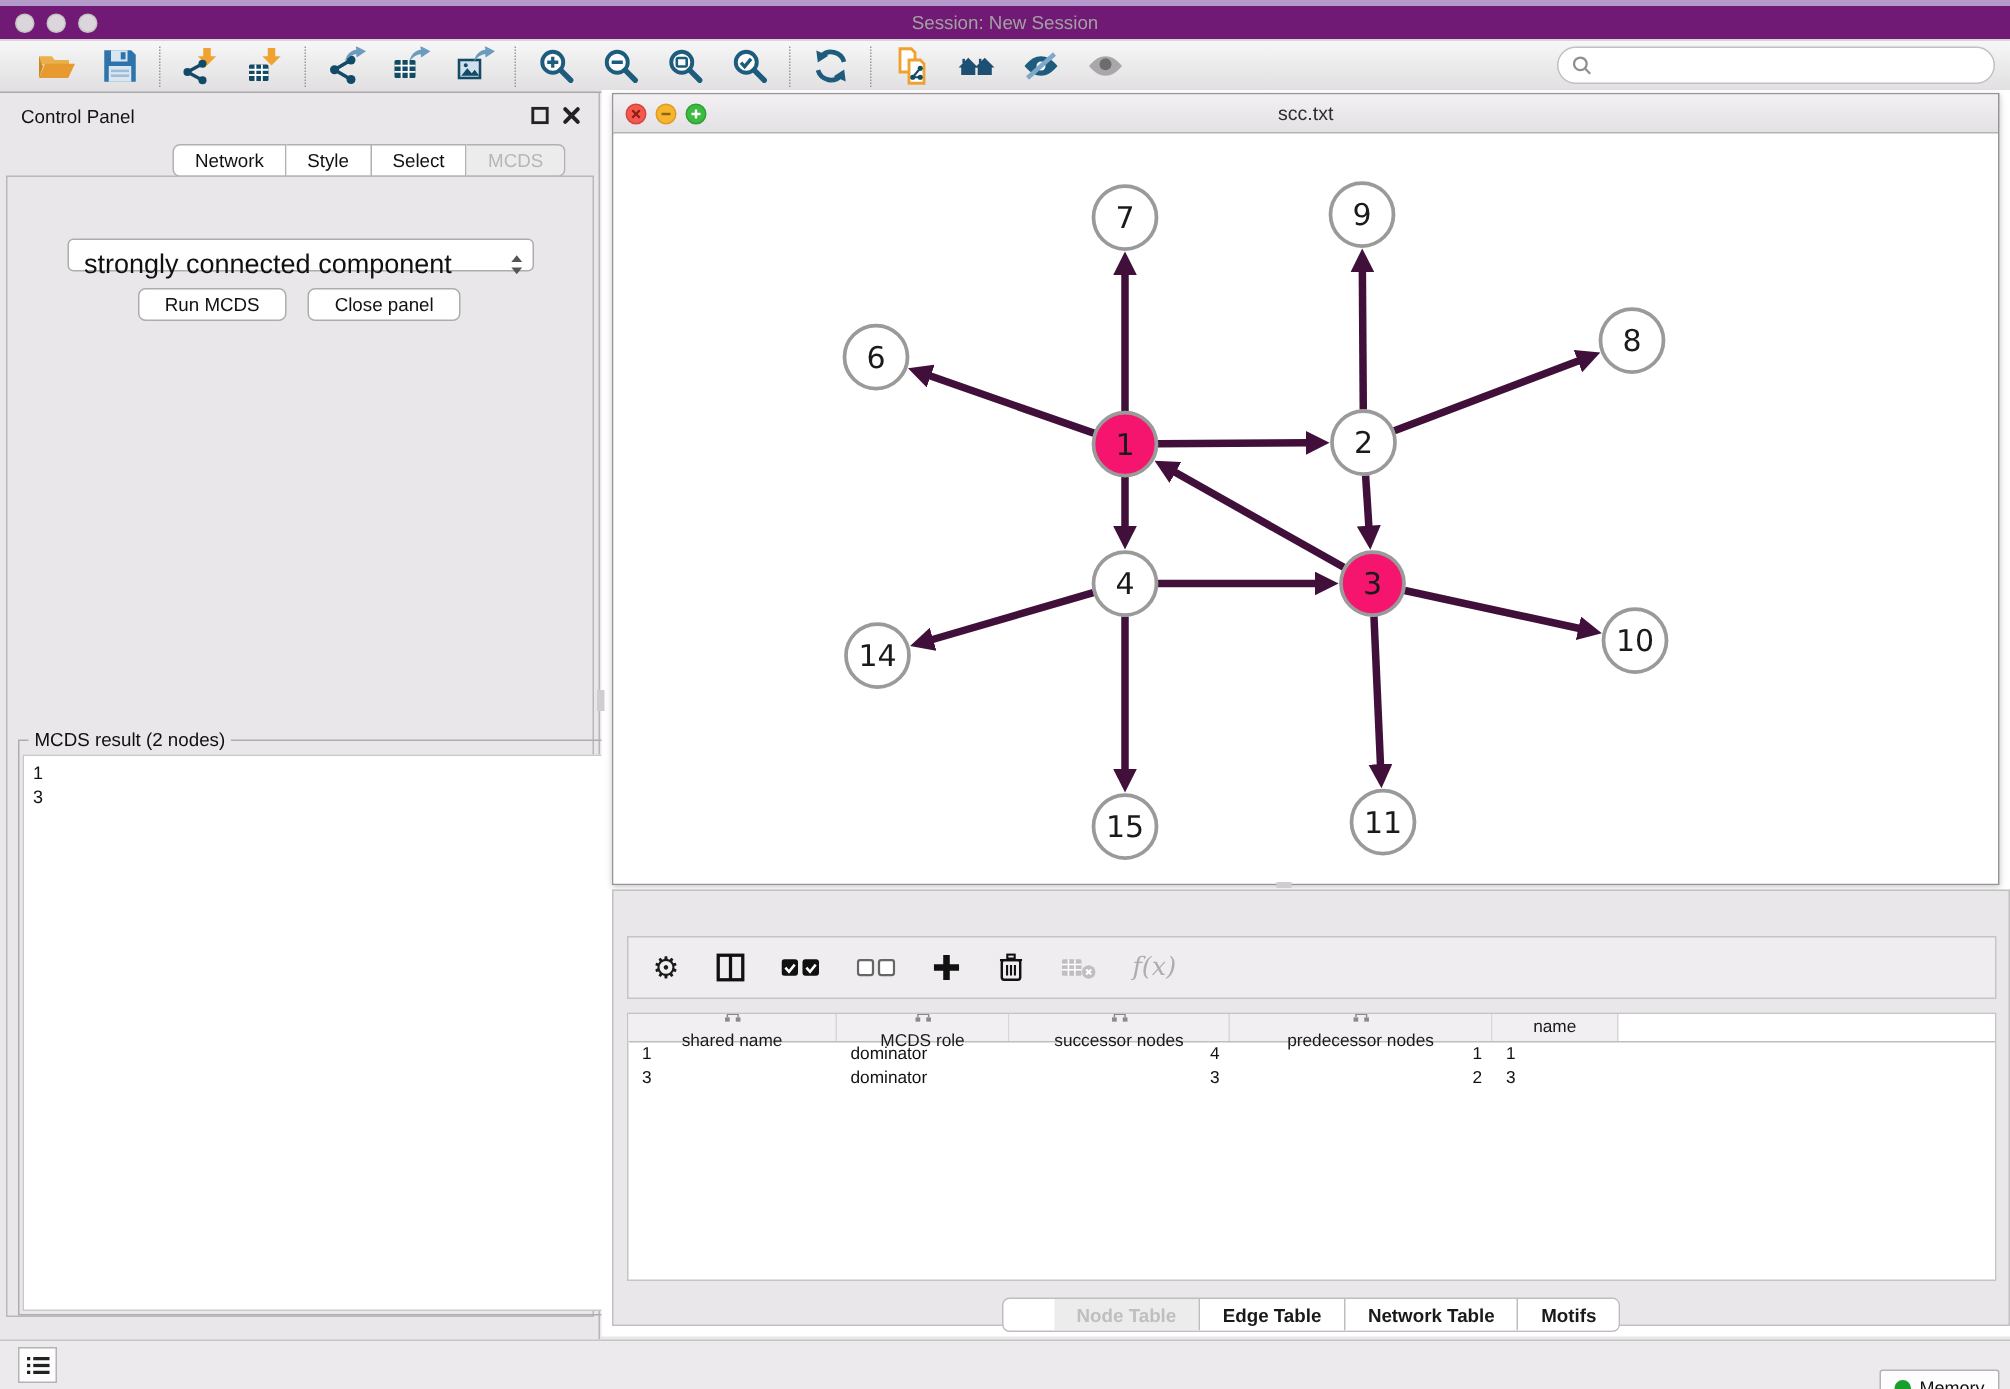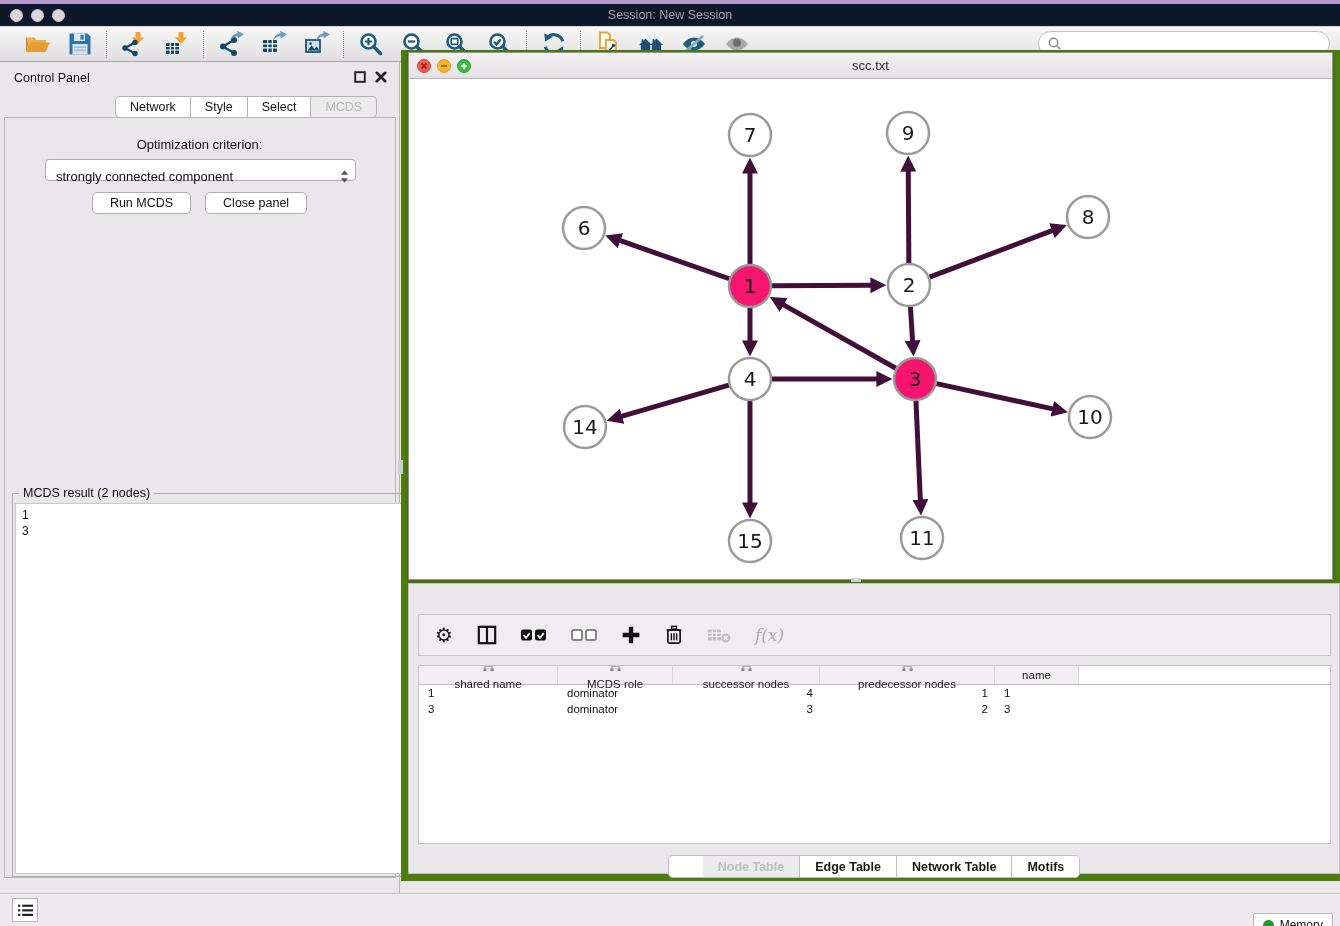--- a/index.html
+++ b/index.html
@@ -1,21 +1,21 @@
 <!DOCTYPE html>
 <html><head>
 <meta charset="utf-8">
 <style>
   * { margin:0; padding:0; box-sizing:border-box; }
   html,body { width:1340px; height:926px; }
   body { font-family:"Liberation Sans", sans-serif; background:#e9e7e9; position:relative; overflow:hidden; }
 
   
   .top-strip { position:absolute; left:0; top:0; width:1340px; height:4px; background:#b49aca; }
-  .titlebar { position:absolute; left:0; top:4px; width:1340px; height:23px; background:#0f172a;
+  .titlebar { position:absolute; left:0; top:4px; width:1340px; height:23px; background:#701a75;
               border-bottom:1px solid #d6d4d6; }
   .traffic-inactive { position:absolute; left:10px; top:5px; display:flex; gap:8px; }
   .traffic-inactive i { width:13px; height:13px; border-radius:50%; background:#dad6da; border:1px solid #c6c2c6; }
   .titlebar .title { position:absolute; left:0; right:0; top:4px; text-align:center; font-size:12.5px; color:#a2a0a2; }
 
   
   .toolbar { position:absolute; left:0; top:27px; width:1340px; height:35px;
              background:linear-gradient(#f7f7f7,#e1dfe1); border-bottom:1px solid #aaa8aa;
              display:flex; align-items:center; padding-left:10px; }
   .tgroup { display:flex; align-items:center; gap:16px; padding:0 13px; }
@@ -38,37 +38,37 @@
   .ctabs { position:absolute; left:78px; top:34px; display:flex;padding-left:37px; }
   .ctab { height:22px; padding:0 14px; background:#fff; border:1px solid #b2b0b2; border-left:none;
           font-size:12.5px; color:#111; display:flex; align-items:center; }
   .ctab:first-child { border-left:1px solid #b2b0b2; border-radius:5px 0 0 5px; }
   .ctab:last-child { border-radius:0 5px 5px 0; }
   .ctab.active { background:#ececec; color:#b8b6b8; }
   .cp-box { position:absolute; left:4px; top:55px; width:392px; height:761px; border:1px solid #b9b7b9; }
   .opt-label { position:absolute; left:0; right:0; top:75px; text-align:center; font-size:13px; color:#101010; }
   .selectbox { position:absolute; left:45px; top:97px; width:311px; height:22px; background:#fff;
                border:1px solid #aeacae; border-radius:4px; display:flex; align-items:center;
-               padding:12px 6px 0 10px; font-size:13px; color:#111; }
+               padding:12px 6px 0 10px; font-size:18px; color:#111; }
   .selectbox .sel-text { flex:1; }
   .selectbox svg { width:9px; height:15px; }
   .btn-row { position:absolute; left:0; right:0; top:130px; display:flex; justify-content:center; gap:14px; }
   .mac-btn { height:22px; padding:0 17px; background:#fff; border:1px solid #aeacae; border-radius:5px;
              font-size:12.5px; color:#111; display:flex; align-items:center; }
   .result-group { position:absolute; left:12px; top:431px; width:436px; height:384px;
                   border:1px solid #aeacae; }
   .result-legend { position:absolute; left:6px; top:-8px; background:#e9e7e9; padding:0 4px;
                    font-size:12.5px; color:#101010; }
   .result-inner { position:absolute; left:2px; top:9px; right:2px; bottom:2px; background:#fff;
                   border:1px solid #cac8ca; }
   .result-lines { white-space:pre-line; font-size:12px; line-height:16px; color:#111; padding:3px 6px; }
   .result-scroll { position:absolute; right:0; top:0; bottom:0; width:11px; background:#f4f2f4; border-left:1px solid #ddd; }
 
   
-  .work-area { position:absolute; left:401px; top:50px; width:939px; height:831px; background:#4d7c0f; }
+  .work-area { position:absolute; left:401px; top:60px; width:939px; height:831px; background:#ffffff; }
 
   
   .net-window { position:absolute; left:7px; top:2px; width:925px; height:528px;
                 border:1px solid #969496; background:#fff; box-shadow:0 1px 4px rgba(0,0,0,.22); }
   .net-titlebar { position:relative; height:26px; background:linear-gradient(#f2f0f2,#e3e1e3);
                   border-bottom:1px solid #b5b3b5; }
   .traffic { position:absolute; left:8px; top:6px; display:flex; gap:6px; }
   .traffic .tl { width:14px; height:14px; border-radius:50%; display:flex; align-items:center; justify-content:center; }
   .tl.red { background:#f3594f; border:1px solid #d8453c; }
   .tl.yellow { background:#f7b52e; border:1px solid #dd9d23; }
@@ -346,21 +346,20 @@
         </span>
     </span>
   </div>
   <div class="ctabs">
       <div class="ctab">Network</div>
       <div class="ctab">Style</div>
       <div class="ctab">Select</div>
       <div class="ctab active">MCDS</div>
     </div>
   <div class="cp-box"></div>
-  <div class="opt-label">Optimization criterion:</div>
   <div class="selectbox">
     <span class="sel-text">strongly connected component</span>
     <svg viewBox="0 0 10 16">
         <path d="M5 1l4 5H1z" fill="#555"></path>
         <path d="M5 15l-4-5h8z" fill="#555"></path>
       </svg>
   </div>
   <div class="btn-row">
     <div class="mac-btn">Run MCDS</div>
     <div class="mac-btn">Close panel</div>

